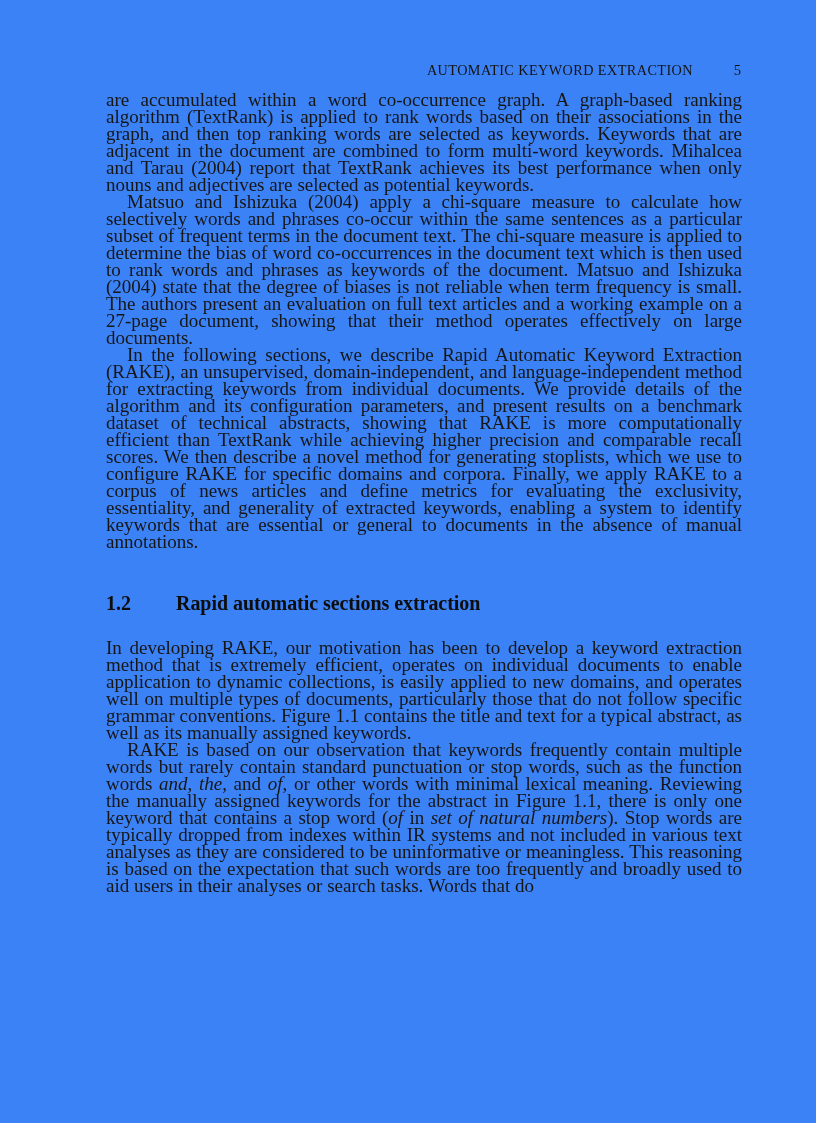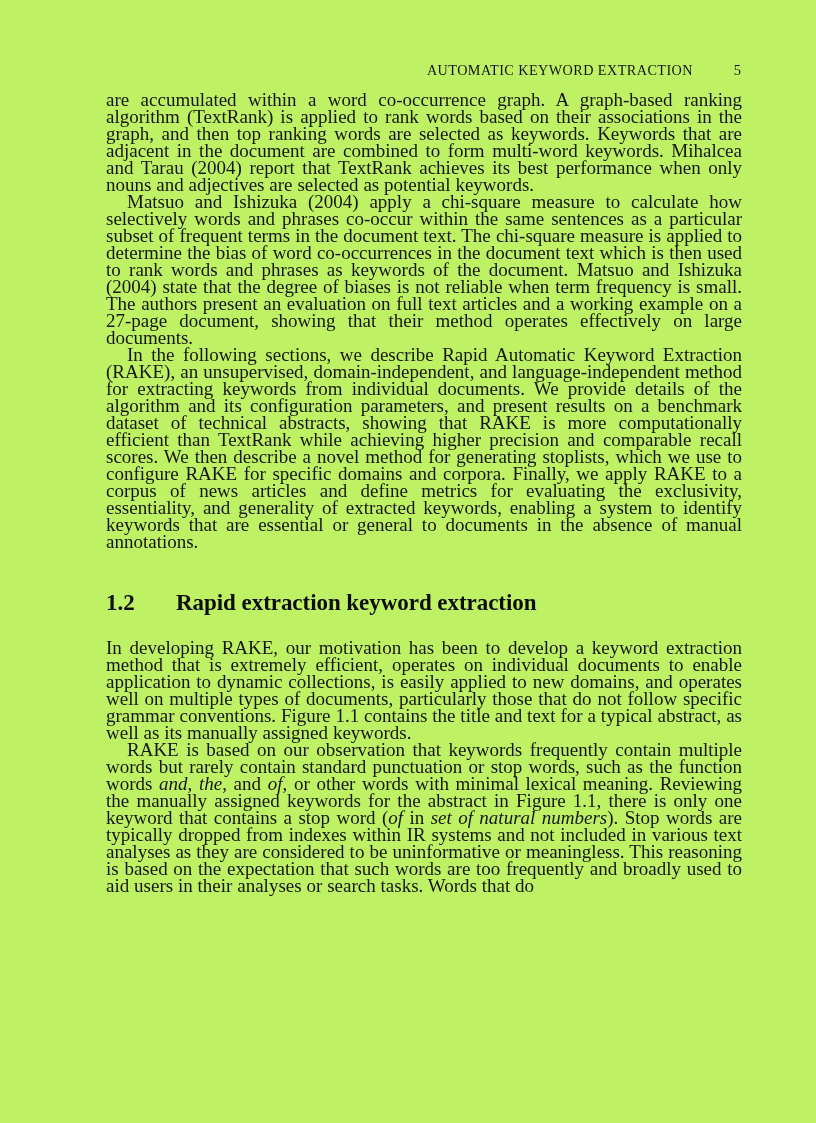--- a/index.html
+++ b/index.html
@@ -10,21 +10,21 @@
   }
   body {
     font-family: "Liberation Serif", "DejaVu Serif", serif;
     color: #1a1a1a;
   }
   .page {
     position: relative;
     width: 816px;
     height: 1123px;
     margin: 0 auto;
-    background: #bef264;
+    background: #3b82f6;
     overflow: hidden;
     box-sizing: border-box;
   }
   
   .running-head {
     position: absolute;
     left: 106px;
     top: 62px;
     width: 635px;
     height: 20px;
@@ -66,21 +66,21 @@
   }
   p.body-par.indent {
     text-indent: 21px;
   }
   
   .section-heading {
     margin: 0;
     display: flex;
     align-items: baseline;
     font-weight: bold;
-    font-size: 23px;
+    font-size: 20px;
     line-height: 26px;
     color: #0d0d0d;
     letter-spacing: -0.05px;
   }
   .section-number {
     width: 70px;
     flex: 0 0 70px;
   }
   .section-title {
     flex: 1 1 auto;
@@ -104,21 +104,21 @@
     <p class="body-par">are accumulated within a word co-occurrence graph. A graph-based ranking algorithm (TextRank) is applied to rank words based on their associations in the graph, and then top ranking words are selected as keywords. Keywords that are adjacent in the document are combined to form multi-word keywords. Mihalcea and Tarau (2004) report that TextRank achieves its best performance when only nouns and adjectives are selected as potential keywords.</p>
 
     <p class="body-par indent">Matsuo and Ishizuka (2004) apply a chi-square measure to calculate how selectively words and phrases co-occur within the same sentences as a particular subset of frequent terms in the document text. The chi-square measure is applied to determine the bias of word co-occurrences in the document text which is then used to rank words and phrases as keywords of the document. Matsuo and Ishizuka (2004) state that the degree of biases is not reliable when term frequency is small. The authors present an evaluation on full text articles and a working example on a 27-page document, showing that their method operates effectively on large documents.</p>
 
     <p class="body-par indent">In the following sections, we describe Rapid Automatic Keyword Extraction (RAKE), an unsupervised, domain-independent, and language-independent method for extracting keywords from individual documents. We provide details of the algorithm and its configuration parameters, and present results on a benchmark dataset of technical abstracts, showing that RAKE is more computationally efficient than TextRank while achieving higher precision and comparable recall scores. We then describe a novel method for generating stoplists, which we use to configure RAKE for specific domains and corpora. Finally, we apply RAKE to a corpus of news articles and define metrics for evaluating the exclusivity, essentiality, and generality of extracted keywords, enabling a system to identify keywords that are essential or general to documents in the absence of manual annotations.</p>
 
     <div class="gap-before-heading"></div>
 
     <h2 class="section-heading">
       <span class="section-number">1.2</span>
-      <span class="section-title">Rapid extraction keyword extraction</span>
+      <span class="section-title">Rapid automatic sections extraction</span>
     </h2>
 
     <div class="gap-after-heading"></div>
 
     <p class="body-par">In developing RAKE, our motivation has been to develop a keyword extraction method that is extremely efficient, operates on individual documents to enable application to dynamic collections, is easily applied to new domains, and operates well on multiple types of documents, particularly those that do not follow specific grammar conventions. Figure 1.1 contains the title and text for a typical abstract, as well as its manually assigned keywords.</p>
 
     <p class="body-par indent"><span>RAKE is based on our observation that keywords frequently contain multiple words but rarely contain standard punctuation or stop words, such as the function words </span><i class="it">and</i><span>, </span><i class="it">the</i><span>, and </span><i class="it">of</i><span>, or other words with minimal lexical meaning. Reviewing the manually assigned keywords for the abstract in Figure 1.1, there is only one keyword that contains a stop word (</span><i class="it">of</i><span> in </span><i class="it">set of natural numbers</i><span>). Stop words are typically dropped from indexes within IR systems and not included in various text analyses as they are considered to be uninformative or meaningless. This reasoning is based on the expectation that such words are too frequently and broadly used to aid users in their analyses or search tasks. Words that do</span></p>
 
   </div>
 </div>

